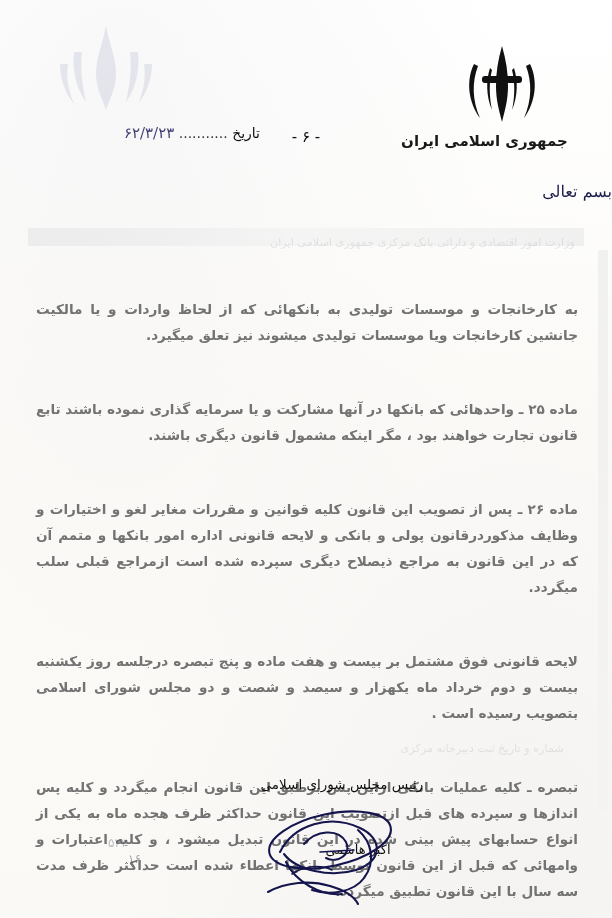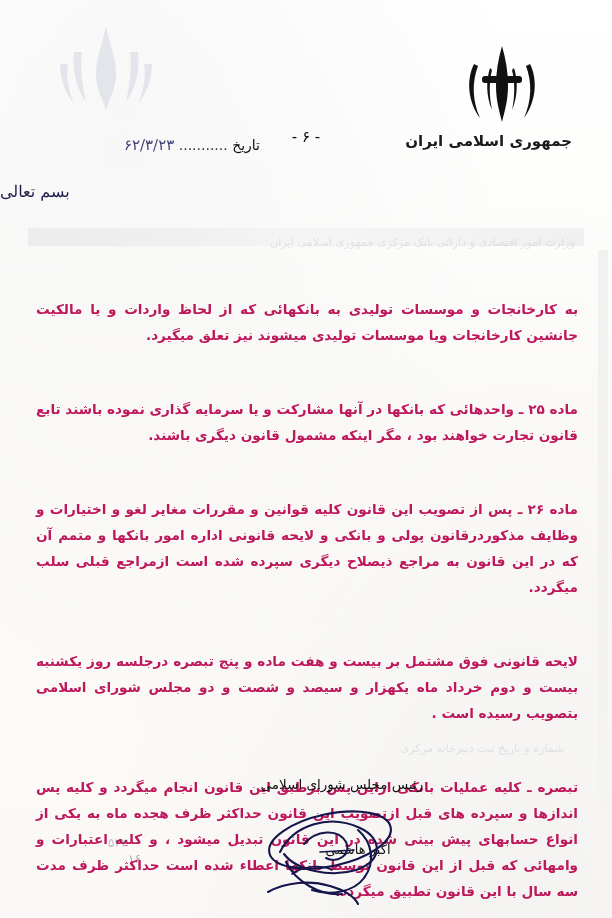--- a/index.html
+++ b/index.html
@@ -63,21 +63,21 @@
     right: 62px;
     width: 96px;
     height: 86px;
   }
 
   .republic-title {
     position: absolute;
     top: 132px;
     right: 40px;
     width: 175px;
-    text-align: right;
+    text-align: center;
     direction: rtl;
     font-size: 15px;
     color: #1a1a1a;
     font-weight: bold;
     font-family: "DejaVu Sans", sans-serif;
   }
   .majles-title {
     position: absolute;
     top: 160px;
     right: 40px;
@@ -92,21 +92,21 @@
   .field-shomare {
     position: absolute;
     top: 96px;
     right: 352px;
     direction: rtl;
     font-size: 14px;
     color: #111;
   }
   .field-tarikh {
     position: absolute;
-    top: 136px;
+    top: 124px;
     right: 352px;
     direction: rtl;
     font-size: 14px;
     color: #111;
   }
   .hand {
     font-family: "DejaVu Serif", serif;
     color: #1b1b5a;
     font-size: 15px;
     letter-spacing: 1px;
@@ -124,21 +124,21 @@
     text-align: center;
     font-size: 15px;
     color: #111;
     direction: rtl;
   }
 
   .besmellah {
     position: absolute;
     top: 182px;
     left: 0; right: 0;
-    text-align: left;
+    text-align: right;
     font-size: 16px;
     color: #1b1b4a;
     font-family: "DejaVu Serif", serif;
     direction: rtl;
   }
 
   
   .scan-band {
     position: absolute;
     top: 228px;
@@ -154,21 +154,21 @@
     position: absolute;
     top: 248px;
     right: 34px;
     left: 36px;
     direction: rtl;
     text-align: justify;
   }
   .para {
     font-size: 13.6px;
     line-height: 26px;
-    color: #be185d;
+    color: #737373;
     margin-bottom: 10px;
     font-weight: bold;
     font-family: "DejaVu Sans", sans-serif;
     text-align: justify;
     text-justify: inter-word;
     margin-top: 48px;
   }
 
   
   .sign-block {

